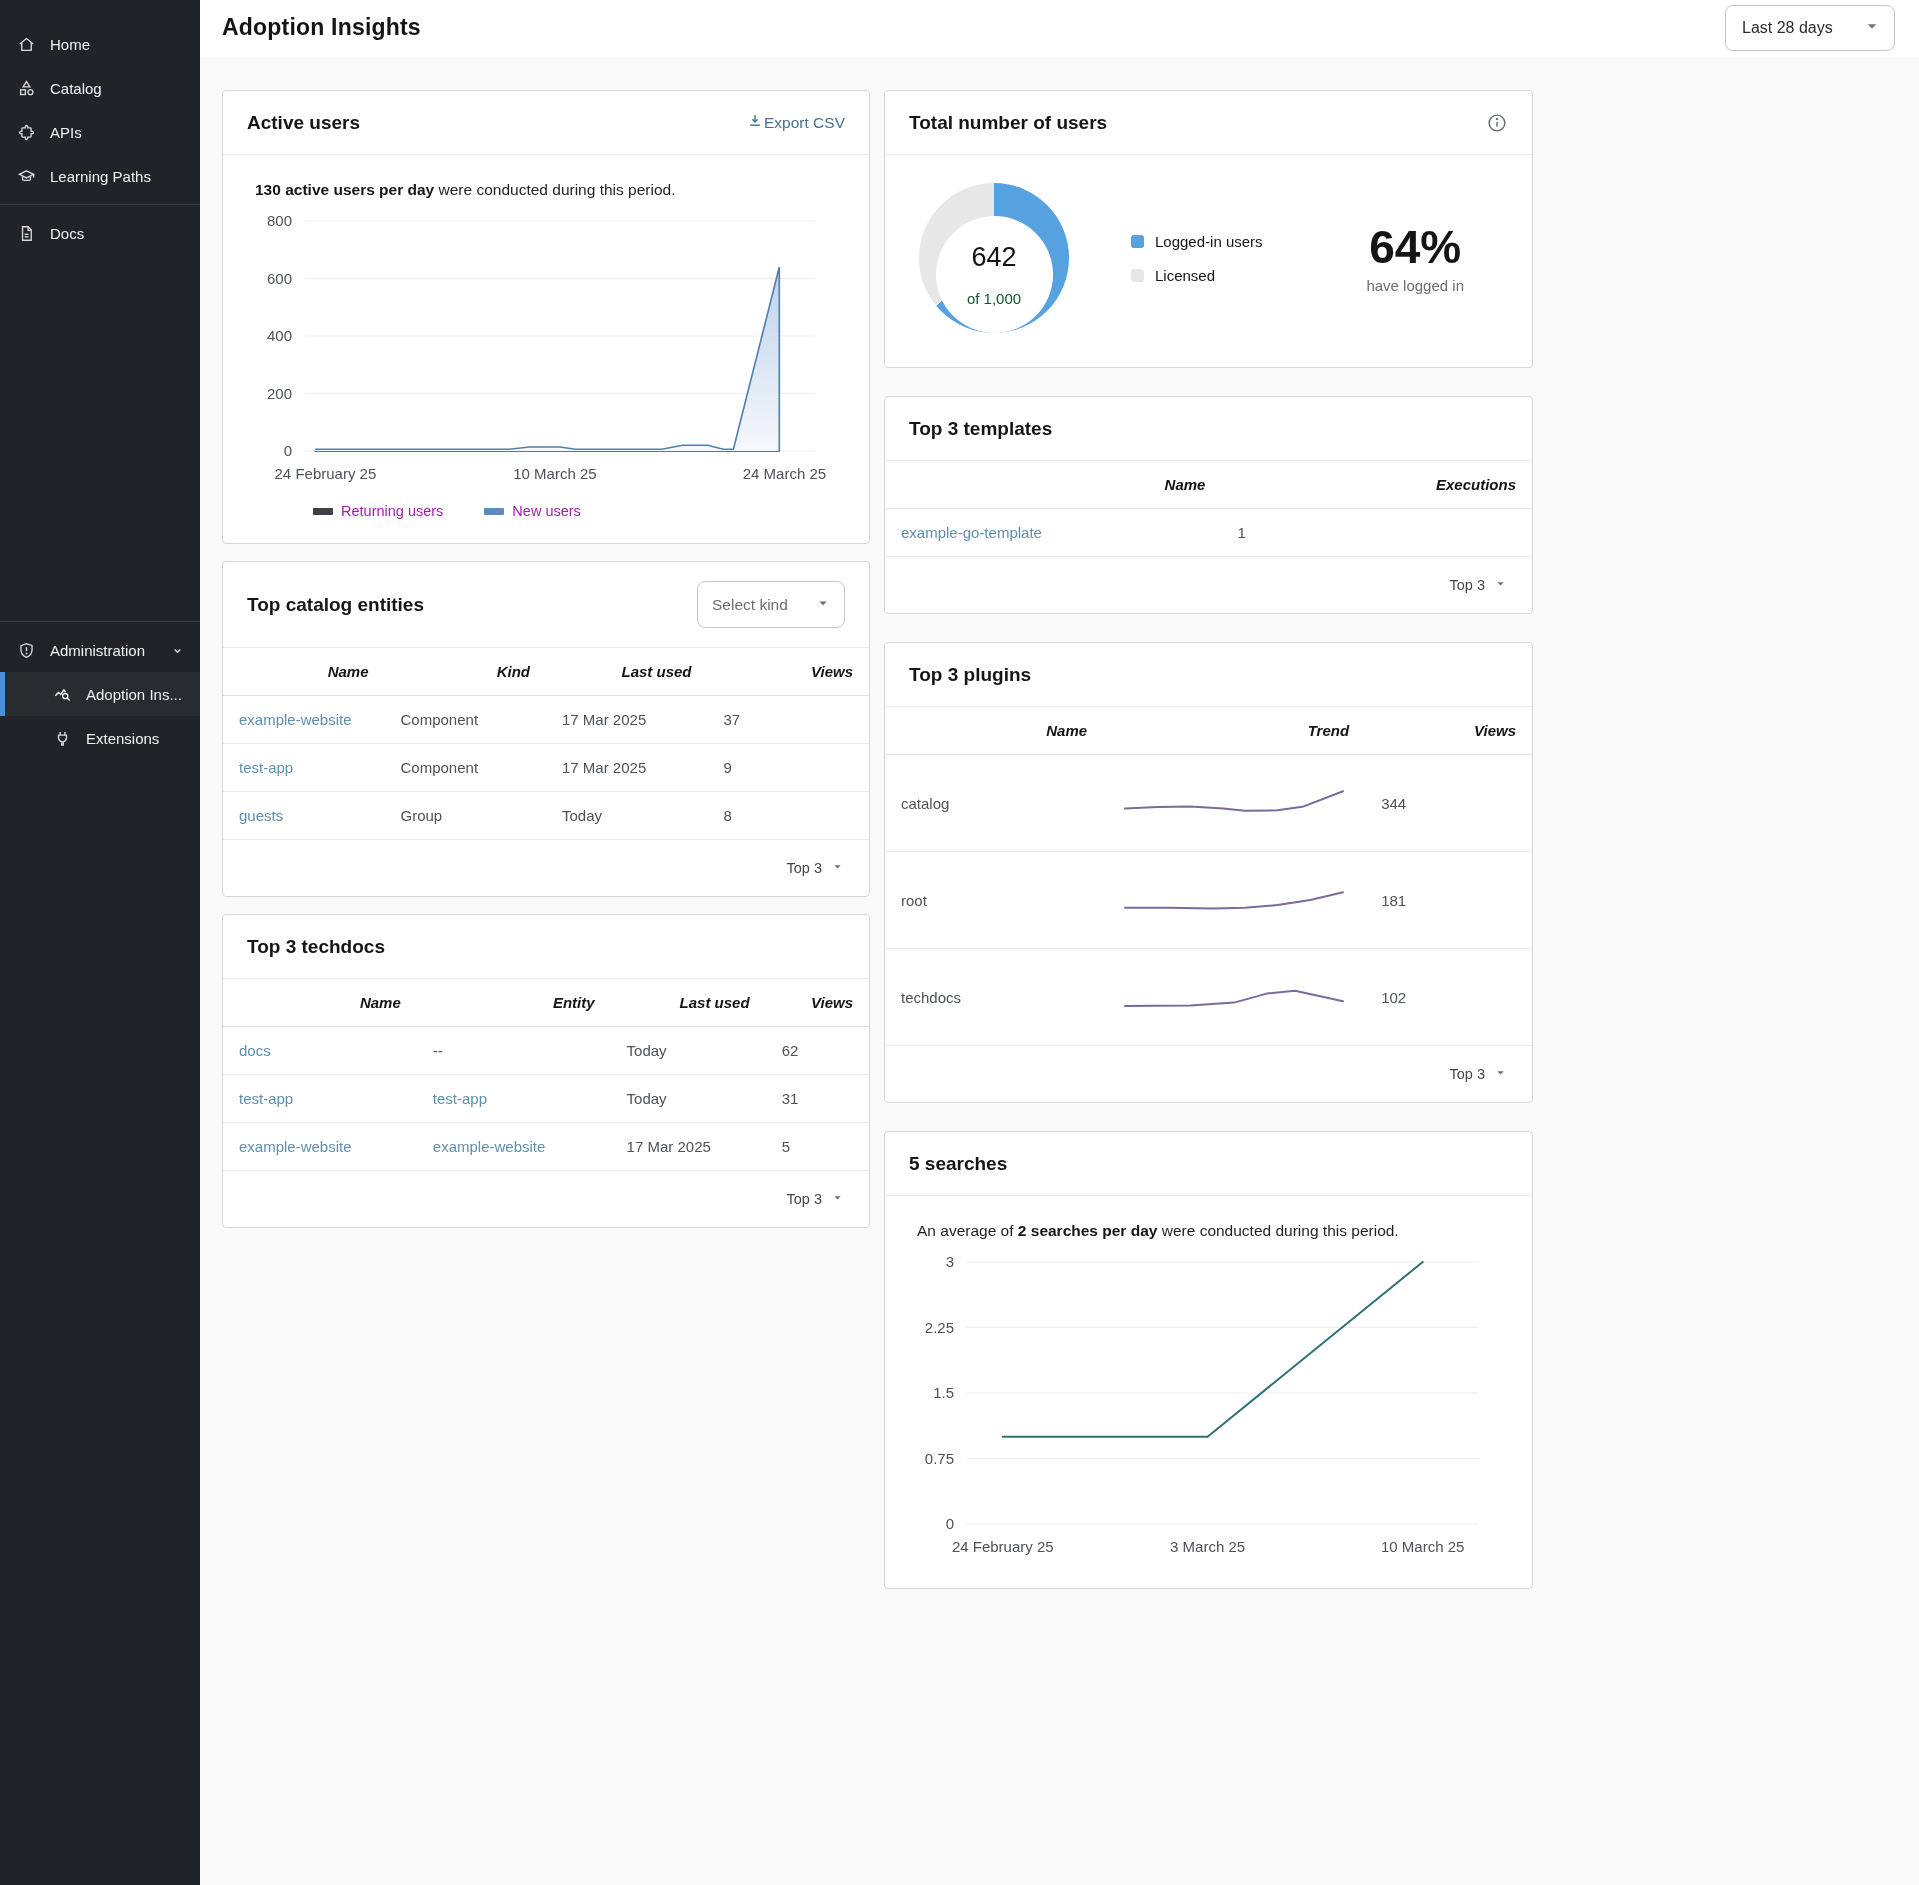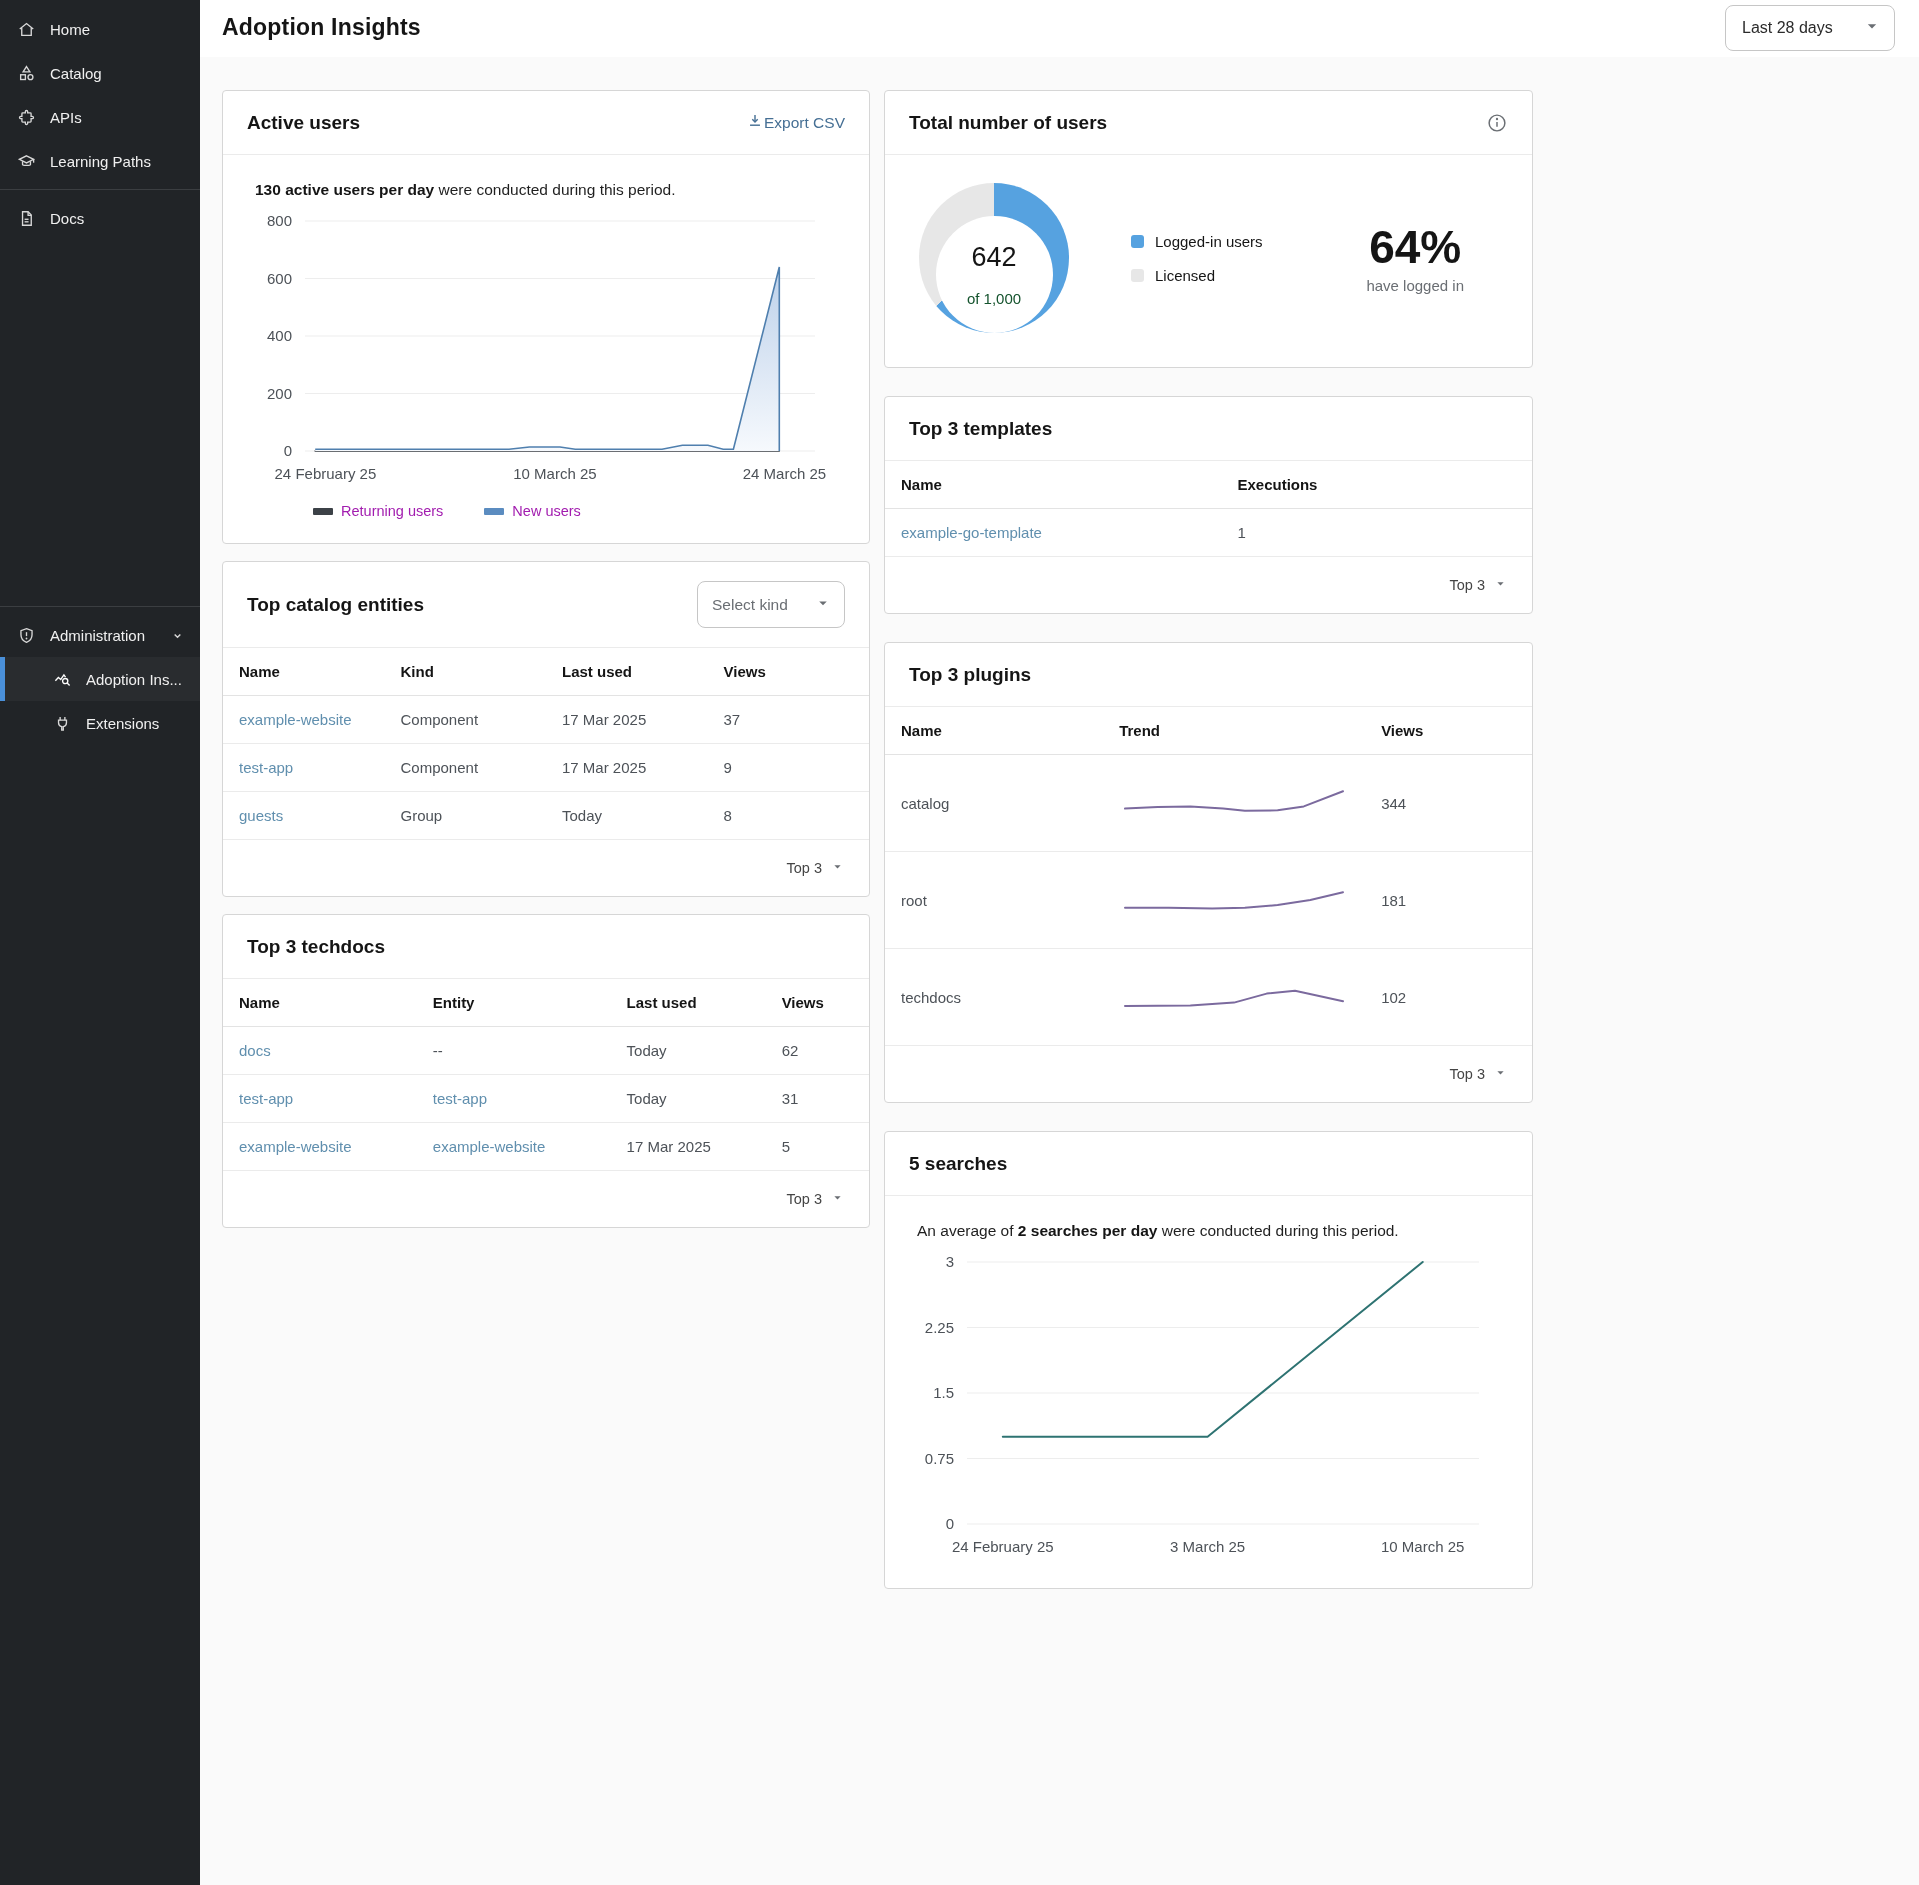--- a/index.html
+++ b/index.html
@@ -1,20 +1,20 @@
 <!DOCTYPE html>
 <html><head>
 <meta charset="utf-8">
 <style>
   * { box-sizing: border-box; }
   html,body { margin:0; padding:0; background:#fafafa; }
   body { width:1919px; min-height:1885px; font-family:"Liberation Sans", sans-serif; color:#151515; }
 
   
-  .sidebar { position:absolute; left:0; top:0; width:200px; height:1885px; background:#212427; color:#fff; padding-top:7px; }
+  .sidebar { position:absolute; left:0; top:0; width:200px; height:1885px; background:#212427; color:#fff; padding-top:22px; }
   .nav-item { display:flex; align-items:center; gap:14px; padding:12px 16px; font-size:15px; font-weight:500; color:#f0f0f0; cursor:pointer; }
   .nav-item .nicon { width:20px; height:20px; flex:0 0 20px; display:flex; align-items:center; justify-content:center; }
   .nav-item svg { display:block; }
   .nav-divider { border-top:1px solid #3b3e41; margin:6px 0; }
   .admin-block { margin-top:366px; }
   .admin-head { padding-right:14px; }
   .admin-head .chev { margin-left:auto; }
   .nav-item.sub { padding-left:52px; }
   .nav-item.sub.active { border-left:5px solid #4a90d9; padding-left:47px; background:rgba(255,255,255,0.04); }
 
@@ -38,21 +38,21 @@
   .export-btn { display:flex; align-items:center; gap:0; background:none; border:none; color:#456f94; font-size:15.5px; font-family:inherit; cursor:pointer; padding:0; }
   .summary { margin:2px 0 10px 6px; font-size:15.5px; color:#1f1f1f; }
   .summary b { font-weight:700; color:#151515; }
   .legend { display:flex; gap:41px; margin:2px 0 10px 64px; font-size:14.5px; color:#a21caf; align-items:flex-end; }
   .legend-item { display:flex; align-items:center; gap:8px; }
   .sw { display:inline-block; width:20px; height:7px; border-radius:1px; }
   .sw-returning { background:#3c4147; }
   .sw-new { background:#5b8cc0; }
 
   table { width:100%; border-collapse:collapse; font-size:15px; }
-  th { text-align:left; font-weight:700; color:#151515; padding:15px 16px; border-bottom:1px solid #e3e3e3; }
+  th { text-align:right; font-weight:700; color:#151515; padding:15px 16px; border-bottom:1px solid #e3e3e3;font-style:italic; }
   td { color:#4d5258; padding:15px 16px; border-bottom:1px solid #ebebeb; }
   td.tall, th.tall { padding-top:26px; padding-bottom:26px; }
   .link { color:#608fae; text-decoration:none; cursor:pointer; }
   .tfoot { display:flex; justify-content:flex-end; align-items:center; gap:8px; padding:19px 24px; color:#454545; font-size:14.5px; cursor:pointer; }
 
   .kind-select { width:148px; height:47px; padding:0 12px 0 14px; font-size:15.5px; color:#6a6e73; }
 
   
   .donut-row { display:flex; align-items:center; padding:28px 40px 34px 34px; }
   .donut { width:150px; height:150px; border-radius:50%; display:flex; align-items:flex-end; justify-content:center; }

